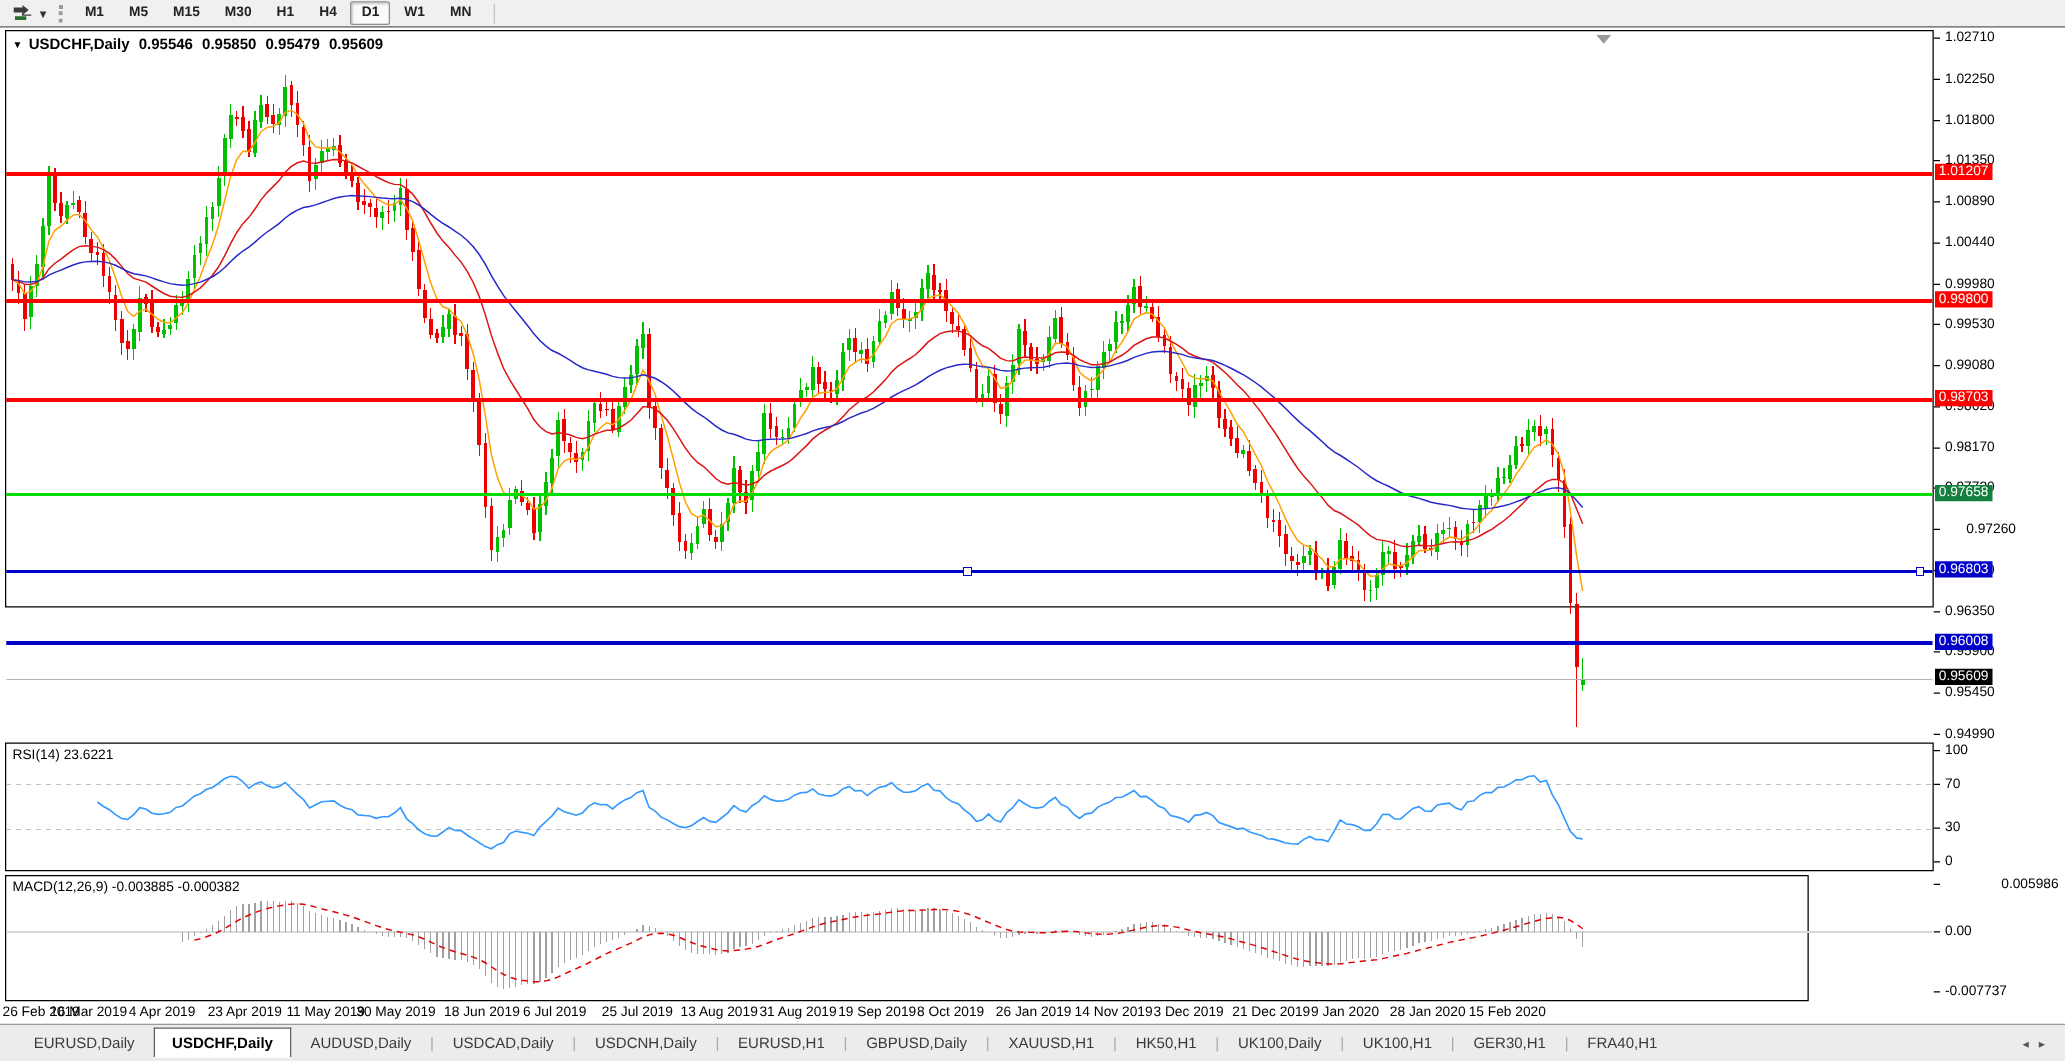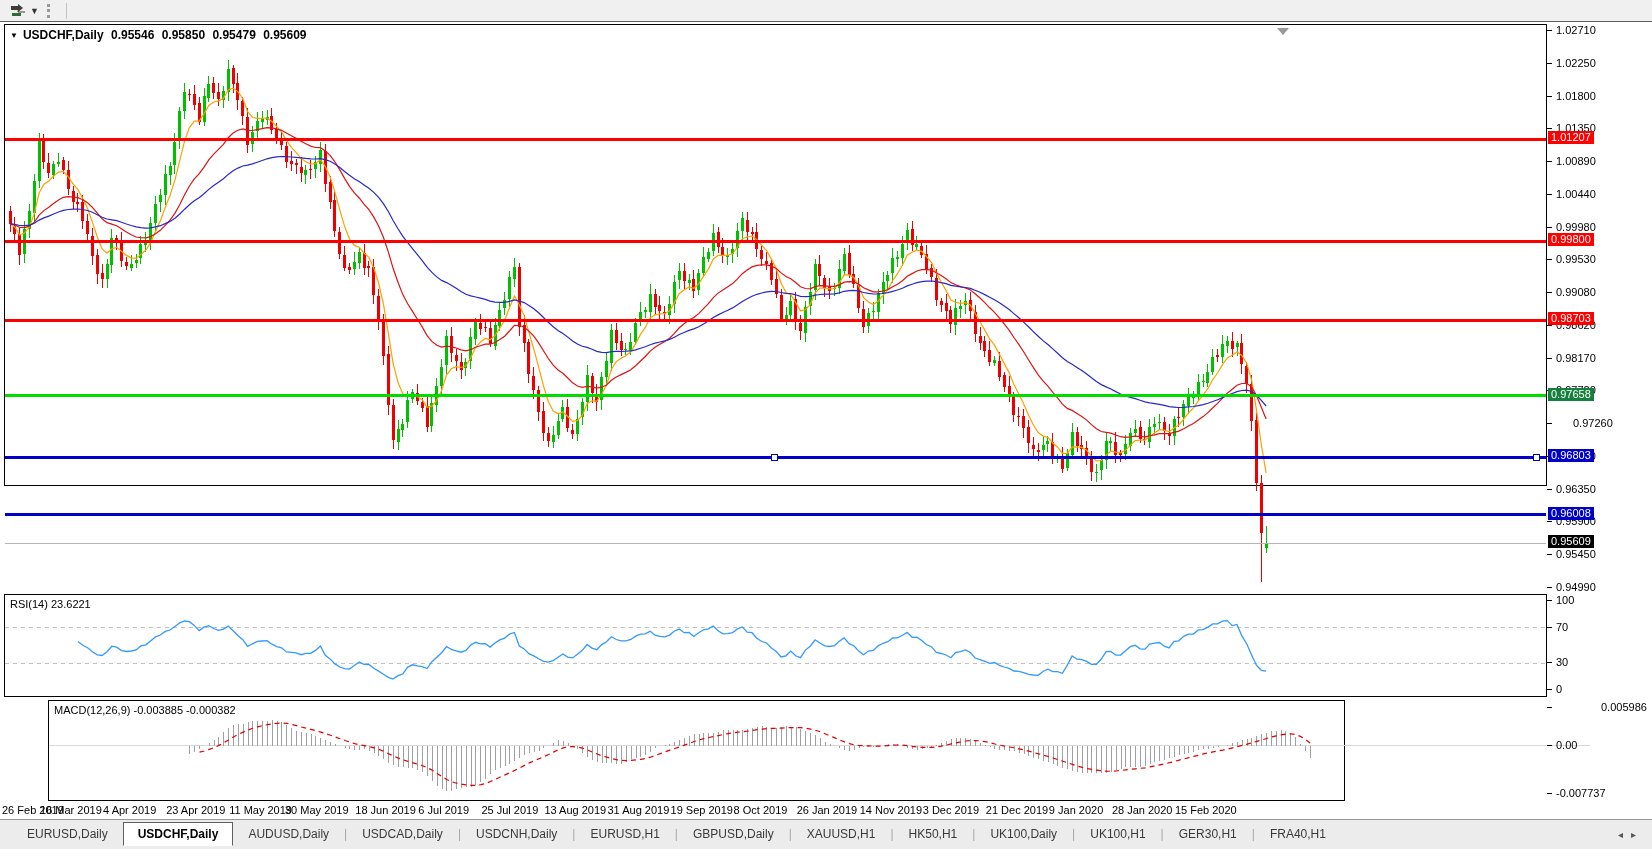--- a/index.html
+++ b/index.html
@@ -14,21 +14,21 @@
   .grip{height:14px;border-left:3px dotted #9a9a9a;margin:0 8px 0 4px;}
   #tf-buttons{display:flex;align-items:center;height:22px;}
   .tf{font-size:11px;font-weight:600;color:#222;padding:2px 8px;margin:0 1px;border:1px solid transparent;
       border-radius:2px;cursor:default;line-height:13px;}
   .tf.active{background:#fafafa;border:1px solid #8f8f8f;box-shadow:inset 1px 1px 2px rgba(0,0,0,.25);}
   .vsep{height:16px;border-left:1px solid #c3c3c3;margin-left:8px;}
   
   .pane{position:absolute;background:#fff;border:1px solid #000;}
   #chart-pane{left:4px;top:24px;width:1543px;height:462px;}
   #rsi-pane{left:4px;top:594px;width:1543px;height:103px;}
-  #macd-pane{left:4px;top:700px;width:1297px;height:101px;margin-left:44px;}
+  #macd-pane{left:4px;top:700px;width:1443px;height:101px;}
   .pane svg{position:absolute;left:0;top:0;}
   .chart-title{position:absolute;left:5px;top:3px;font-size:12px;font-weight:700;color:#000;z-index:5;white-space:nowrap;}
   .chart-title .tri{font-size:8px;vertical-align:1px;margin-right:5px;}
   .chart-title span{margin-right:4px;}
   .ind-label{position:absolute;left:5px;top:3px;font-size:11px;color:#000;z-index:5;white-space:nowrap;}
   
   #axis-col{position:absolute;left:1547px;top:0;width:105px;height:849px;z-index:4;}
   .ytick{position:absolute;left:9px;font-size:11px;color:#000;white-space:nowrap;}
   .tickdash{position:absolute;left:0;width:5px;height:1px;background:#000;}
   .pricetag{position:absolute;left:1px;font-size:11px;line-height:13px;color:#fff;padding:0 3px;white-space:nowrap;z-index:6;}
@@ -53,20 +53,31 @@
   <div class="toolbar">
     <div class="tool-icon">
       <svg width="18" height="14" viewBox="0 0 18 14">
         <path d="M2 2 L9 2 L9 0 L14 4 L9 8 L9 6 L2 6 Z" fill="#3c3c3c"></path>
         <path d="M16 8 L9 8 L9 6.5" fill="none" stroke="#3c3c3c"></path>
         <rect x="3" y="9" width="9" height="3" fill="#2e6b2e"></rect>
       </svg>
     </div>
     <div class="caret">▼</div>
     <div class="grip"></div>
+    <div id="tf-buttons">
+        <span class="tf">M1</span>
+        <span class="tf">M5</span>
+        <span class="tf">M15</span>
+        <span class="tf">M30</span>
+        <span class="tf">H1</span>
+        <span class="tf">H4</span>
+        <span class="tf active">D1</span>
+        <span class="tf">W1</span>
+        <span class="tf">MN</span>
+      </div>
     <div class="vsep"></div>
   </div>
 
   <div id="chart-pane" class="pane">
     <div class="chart-title">
       <span class="tri">▼</span><span>USDCHF,Daily</span>
       <span>0.95546</span>
       <span>0.95850</span>
       <span>0.95479</span>
       <span>0.95609</span>

